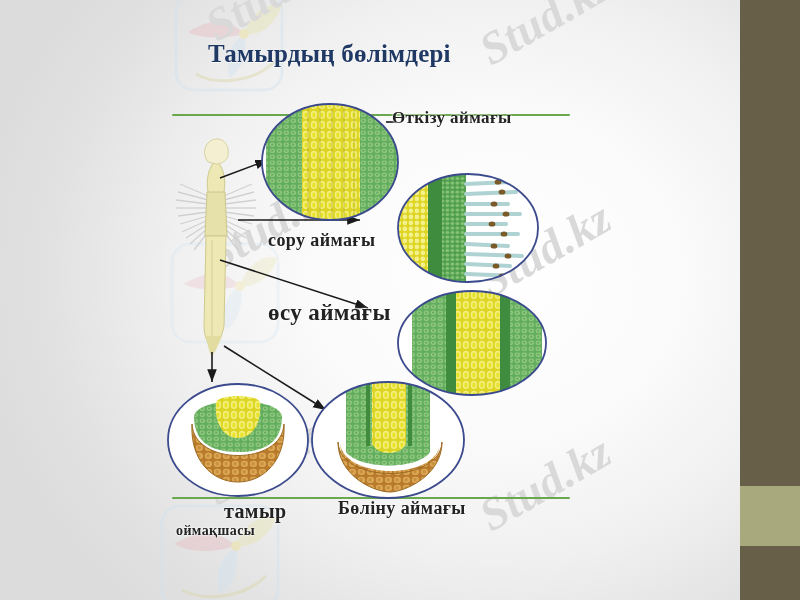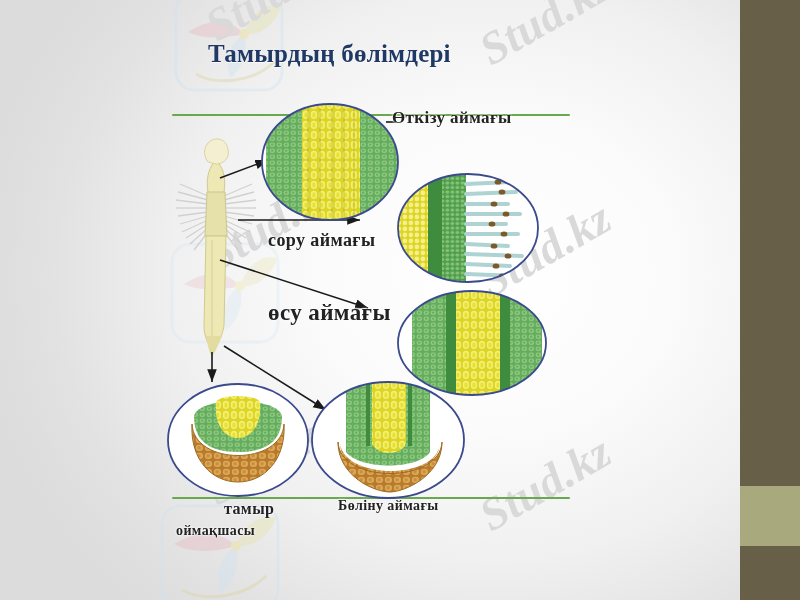--- a/index.html
+++ b/index.html
@@ -309,18 +309,18 @@
         </g>
         <ellipse cx="88" cy="340" rx="70" ry="56" fill="none" stroke="#3B4A8C" stroke-width="1.8"></ellipse>
       </g>
 
       <path d="M236 22 L246 22" stroke="#1A1A1A" stroke-width="1.6"></path>
     </svg>
 
     <div class="dlabel" style="left:242px;top:8px;font-size:17px;">Өткізу аймағы</div>
     <div class="dlabel" style="left:118px;top:130px;font-size:18px;">сору аймағы</div>
     <div class="dlabel" style="left:118px;top:200px;font-size:23px;text-align:right;">өсу аймағы</div>
-    <div class="dlabel" style="left:74px;top:400px;font-size:16px;">тамыр</div>
+    <div class="dlabel" style="left:74px;top:400px;font-size:20px;">тамыр</div>
     <div class="dlabel" style="left:26px;top:423px;font-size:14px;">оймақшасы</div>
-    <div class="dlabel" style="left:188px;top:398px;font-size:14px;">Бөліну  аймағы</div>
+    <div class="dlabel" style="left:188px;top:398px;font-size:18px;">Бөліну  аймағы</div>
   </div>
 
 </div>
 
 </body></html>

